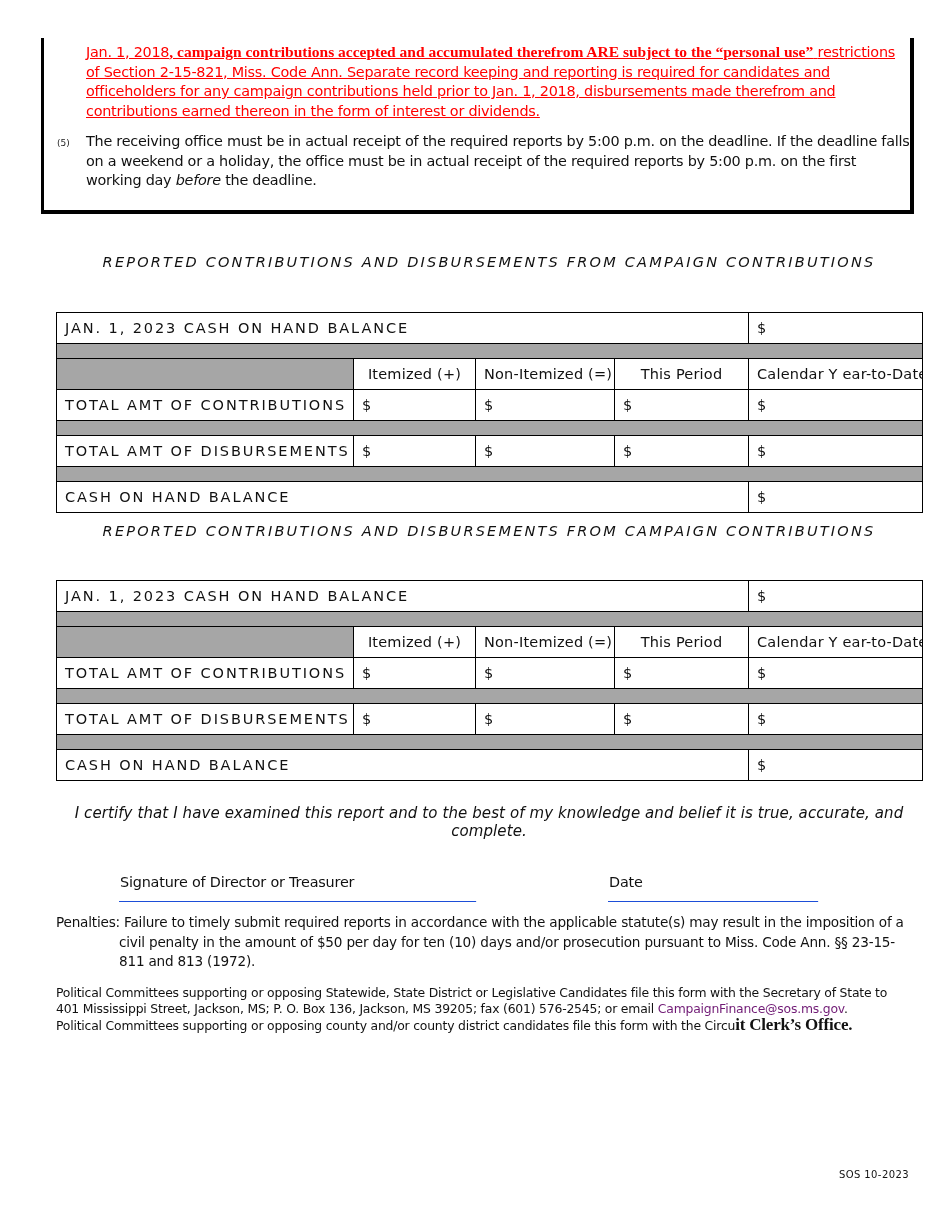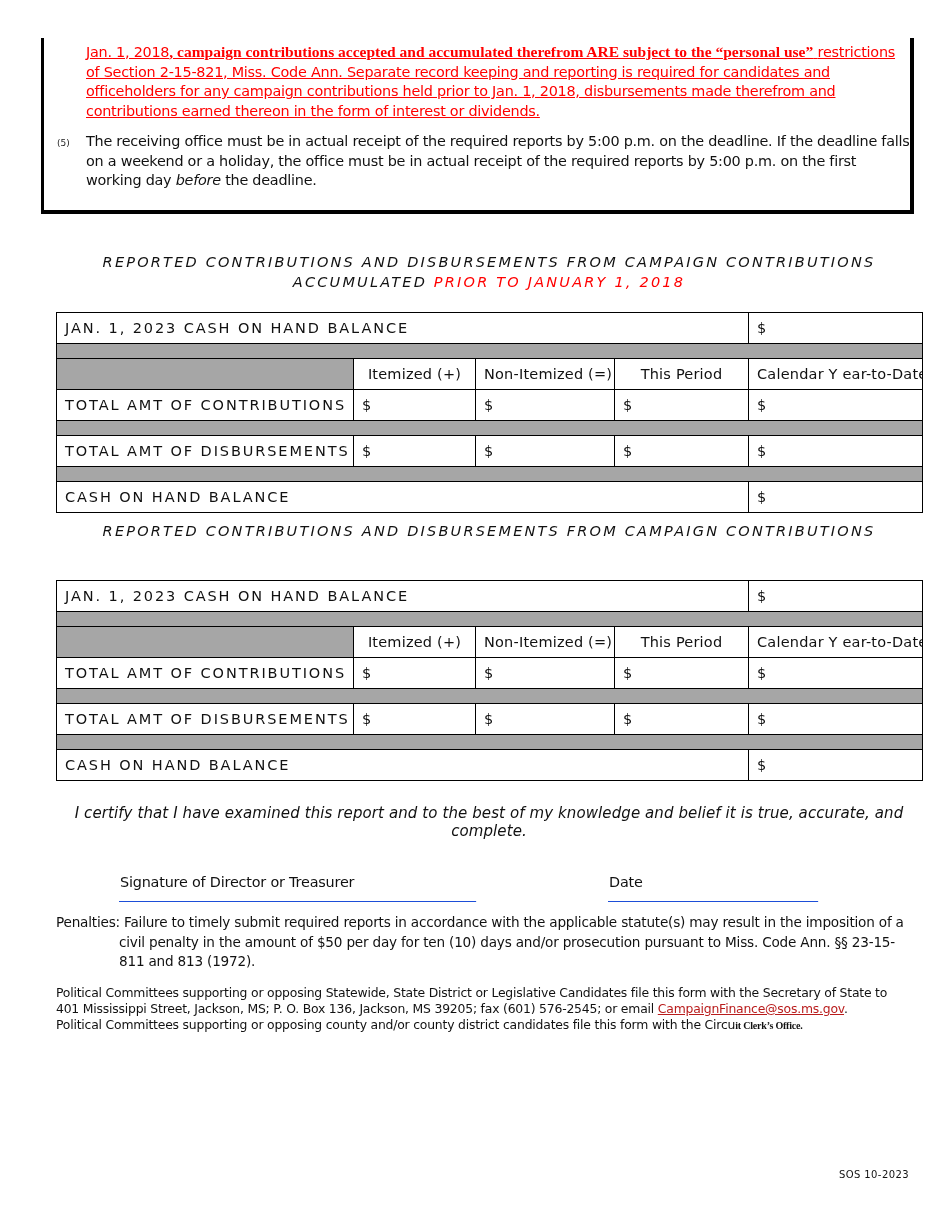--- a/index.html
+++ b/index.html
@@ -57,38 +57,37 @@
     }
     .penalties {
       position: absolute; left: 56px; top: 913px; width: 850px;
       font-size: 13.6px; line-height: 19.5px; letter-spacing: -0.2px;
       padding-left: 63px; text-indent: -63px; box-sizing: border-box;
     }
     .filing {
       position: absolute; left: 56px; top: 985px; width: 860px;
       font-size: 12.4px; line-height: 16px; letter-spacing: -0.2px;
     }
-    .filing a { color: #b91c1c; text-decoration: underline; }
-    .filing .serif-bold { font-family: "Liberation Serif", serif; font-weight: bold; font-size: 10px; }
+    .filing a { color: #701a75; }
+    .filing .serif-bold { font-family: "Liberation Serif", serif; font-weight: bold; font-size: 17px; }
     .form-code {
       position: absolute; left: 839px; top: 1169px; font-size: 10px; letter-spacing: 0.4px;
     }
   </style>
 </head>
 <body>
 
 <div class="notice-box">
   <div class="notice-red red"><span>Jan. 1, 2018</span><span class="bold-serif">, campaign contributions accepted and accumulated therefrom ARE subject to the “personal use”</span> <span>restrictions of Section 2-15-821, Miss. Code Ann.   Separate record keeping and reporting is required for candidates and officeholders for any campaign contributions held prior to Jan. 1, 2018, disbursements made therefrom and contributions earned thereon in the form of interest or dividends.</span></div>
   <div class="item5-num">(5)</div>
   <div class="item5-text"><span>The receiving office must be in actual receipt of the required reports by 5:00 p.m. on the deadline.  If the deadline falls on a weekend or a holiday, the office must be in actual receipt of the required reports by 5:00 p.m. on the first working day </span><i>before</i><span> the deadline.</span></div>
 </div>
 
 <div class="section-heading" style="top:252px;">
   <div>REPORTED CONTRIBUTIONS AND DISBURSEMENTS FROM CAMPAIGN CONTRIBUTIONS</div>
-  <div><span>ACCUMULATED </span><span class="red">PRIOR TO JANUARY 1, 2018</span></div>
 </div>
 
 <table class="report-table" style="top:312px;">
   <colgroup>
     <col style="width:297px">
       <col style="width:122px">
       <col style="width:139px">
       <col style="width:134px">
       <col style="width:174px">
   </colgroup>

